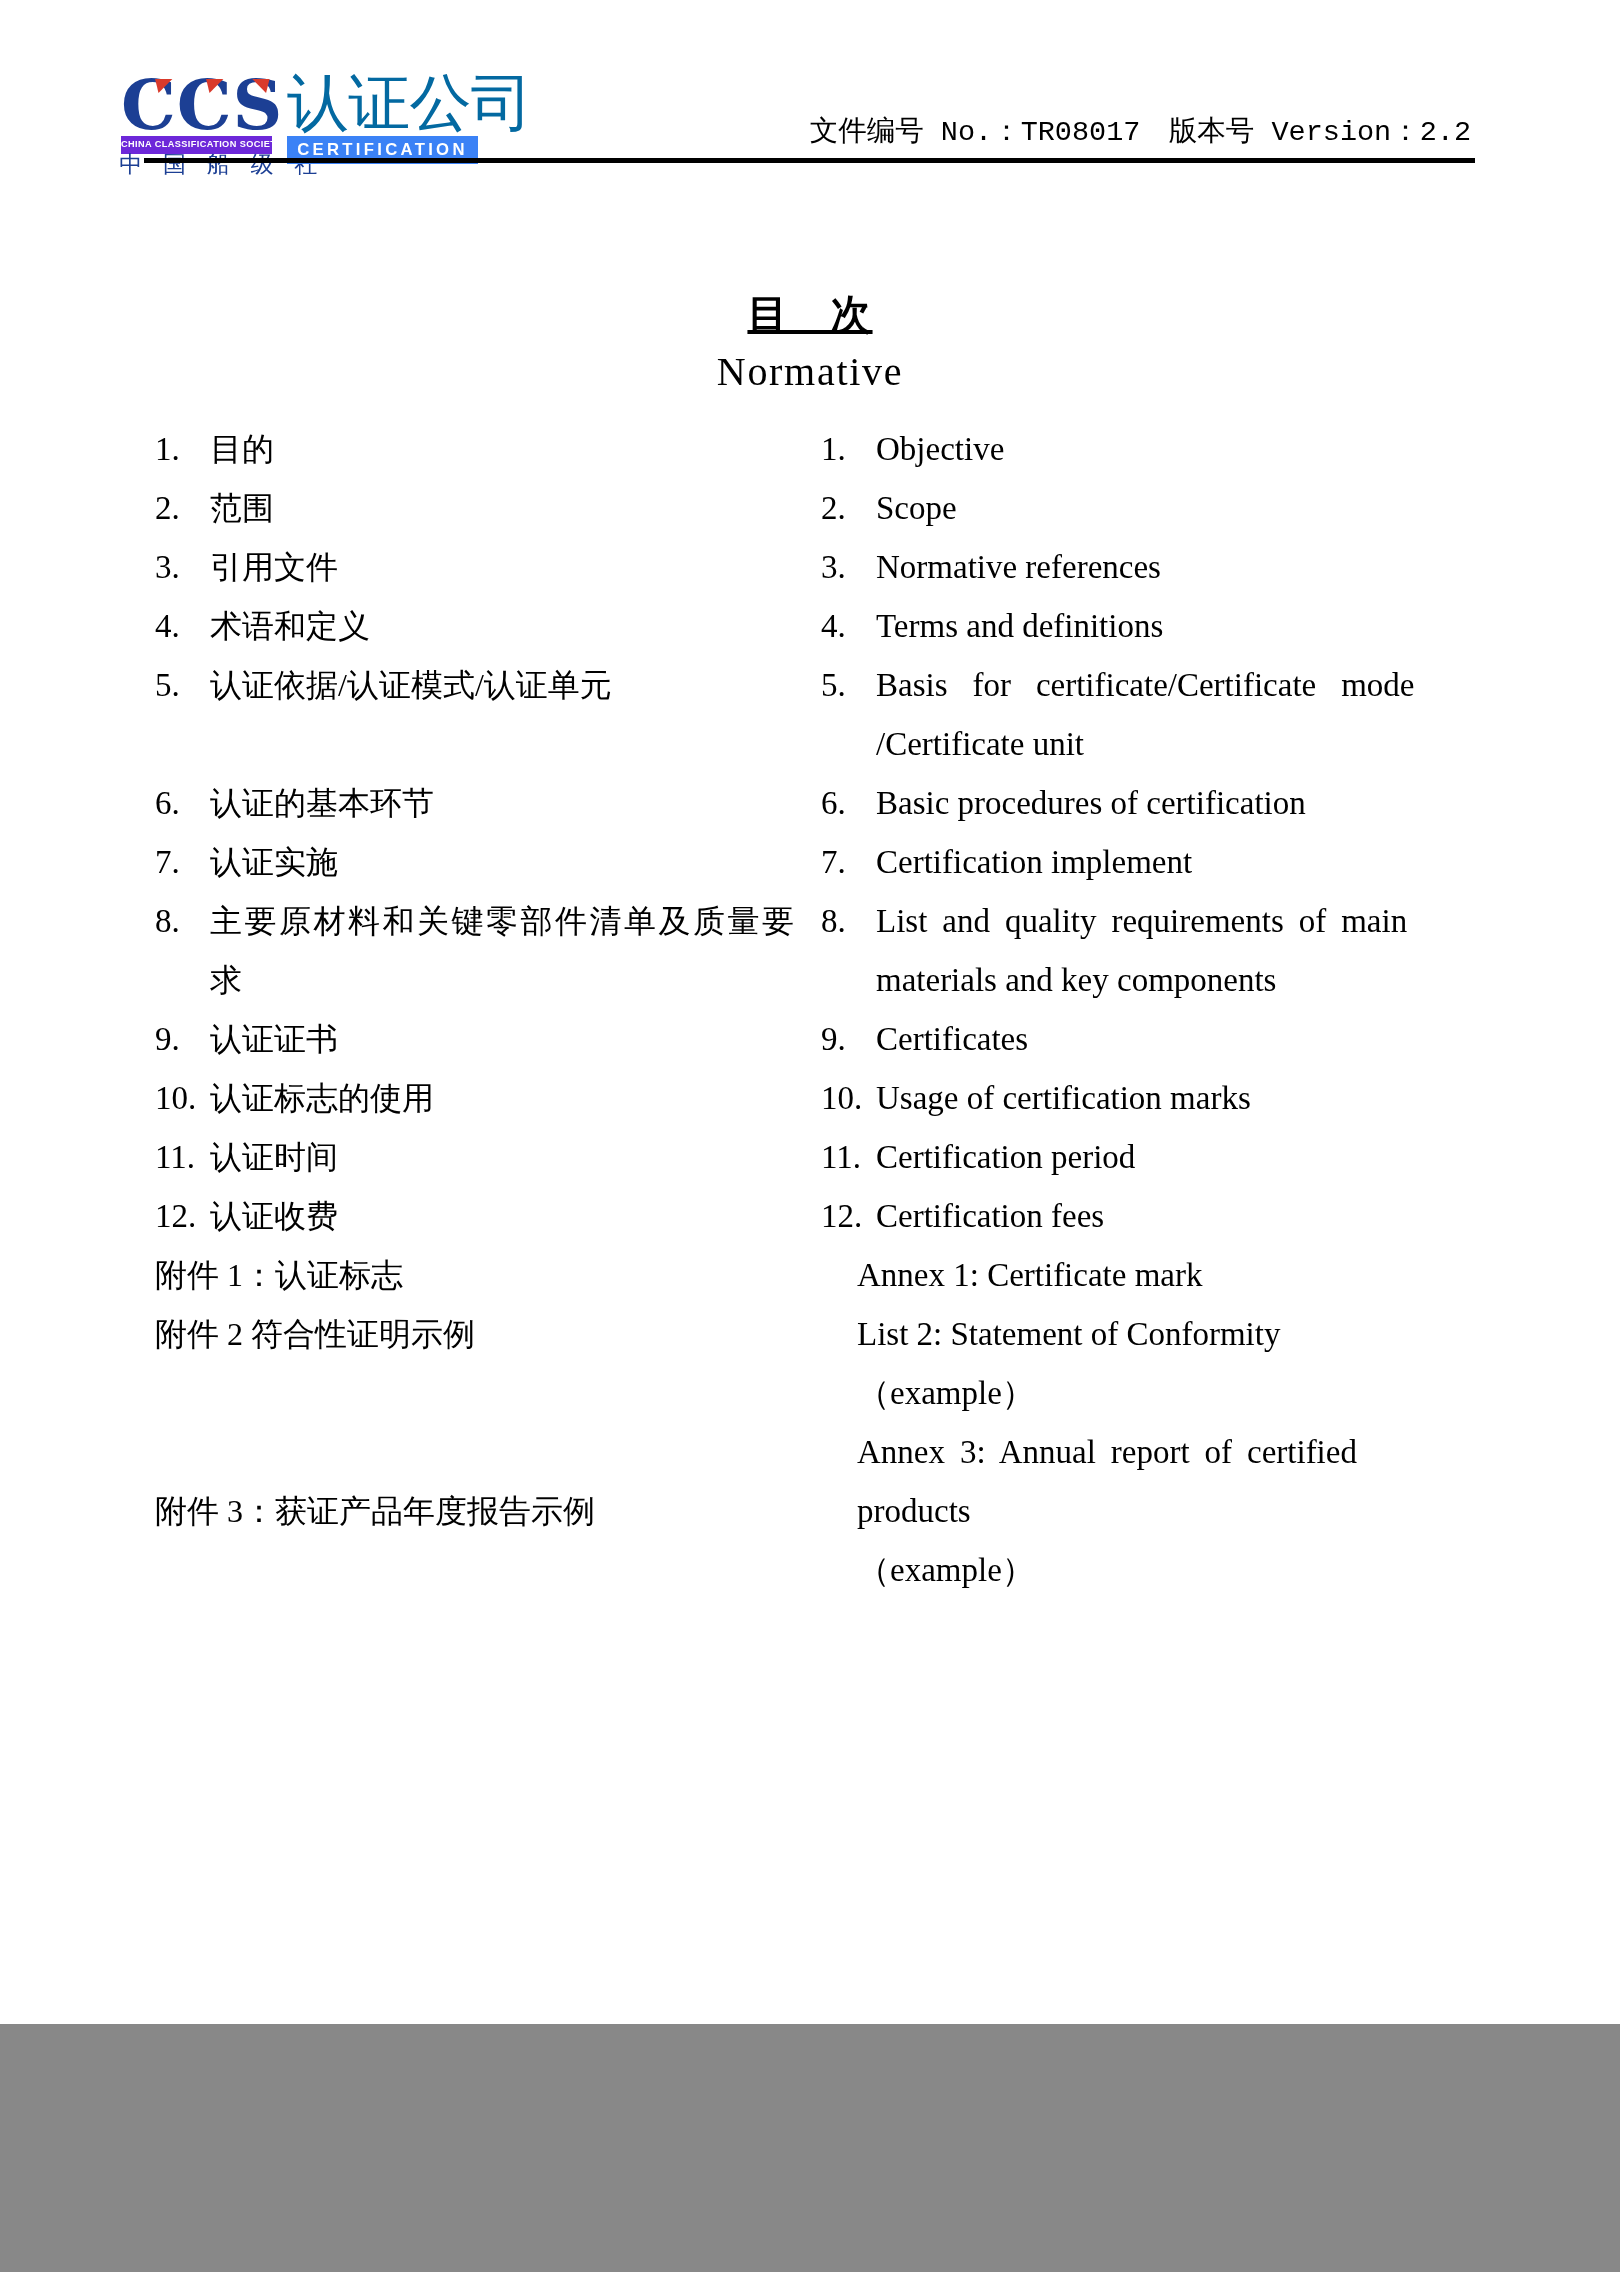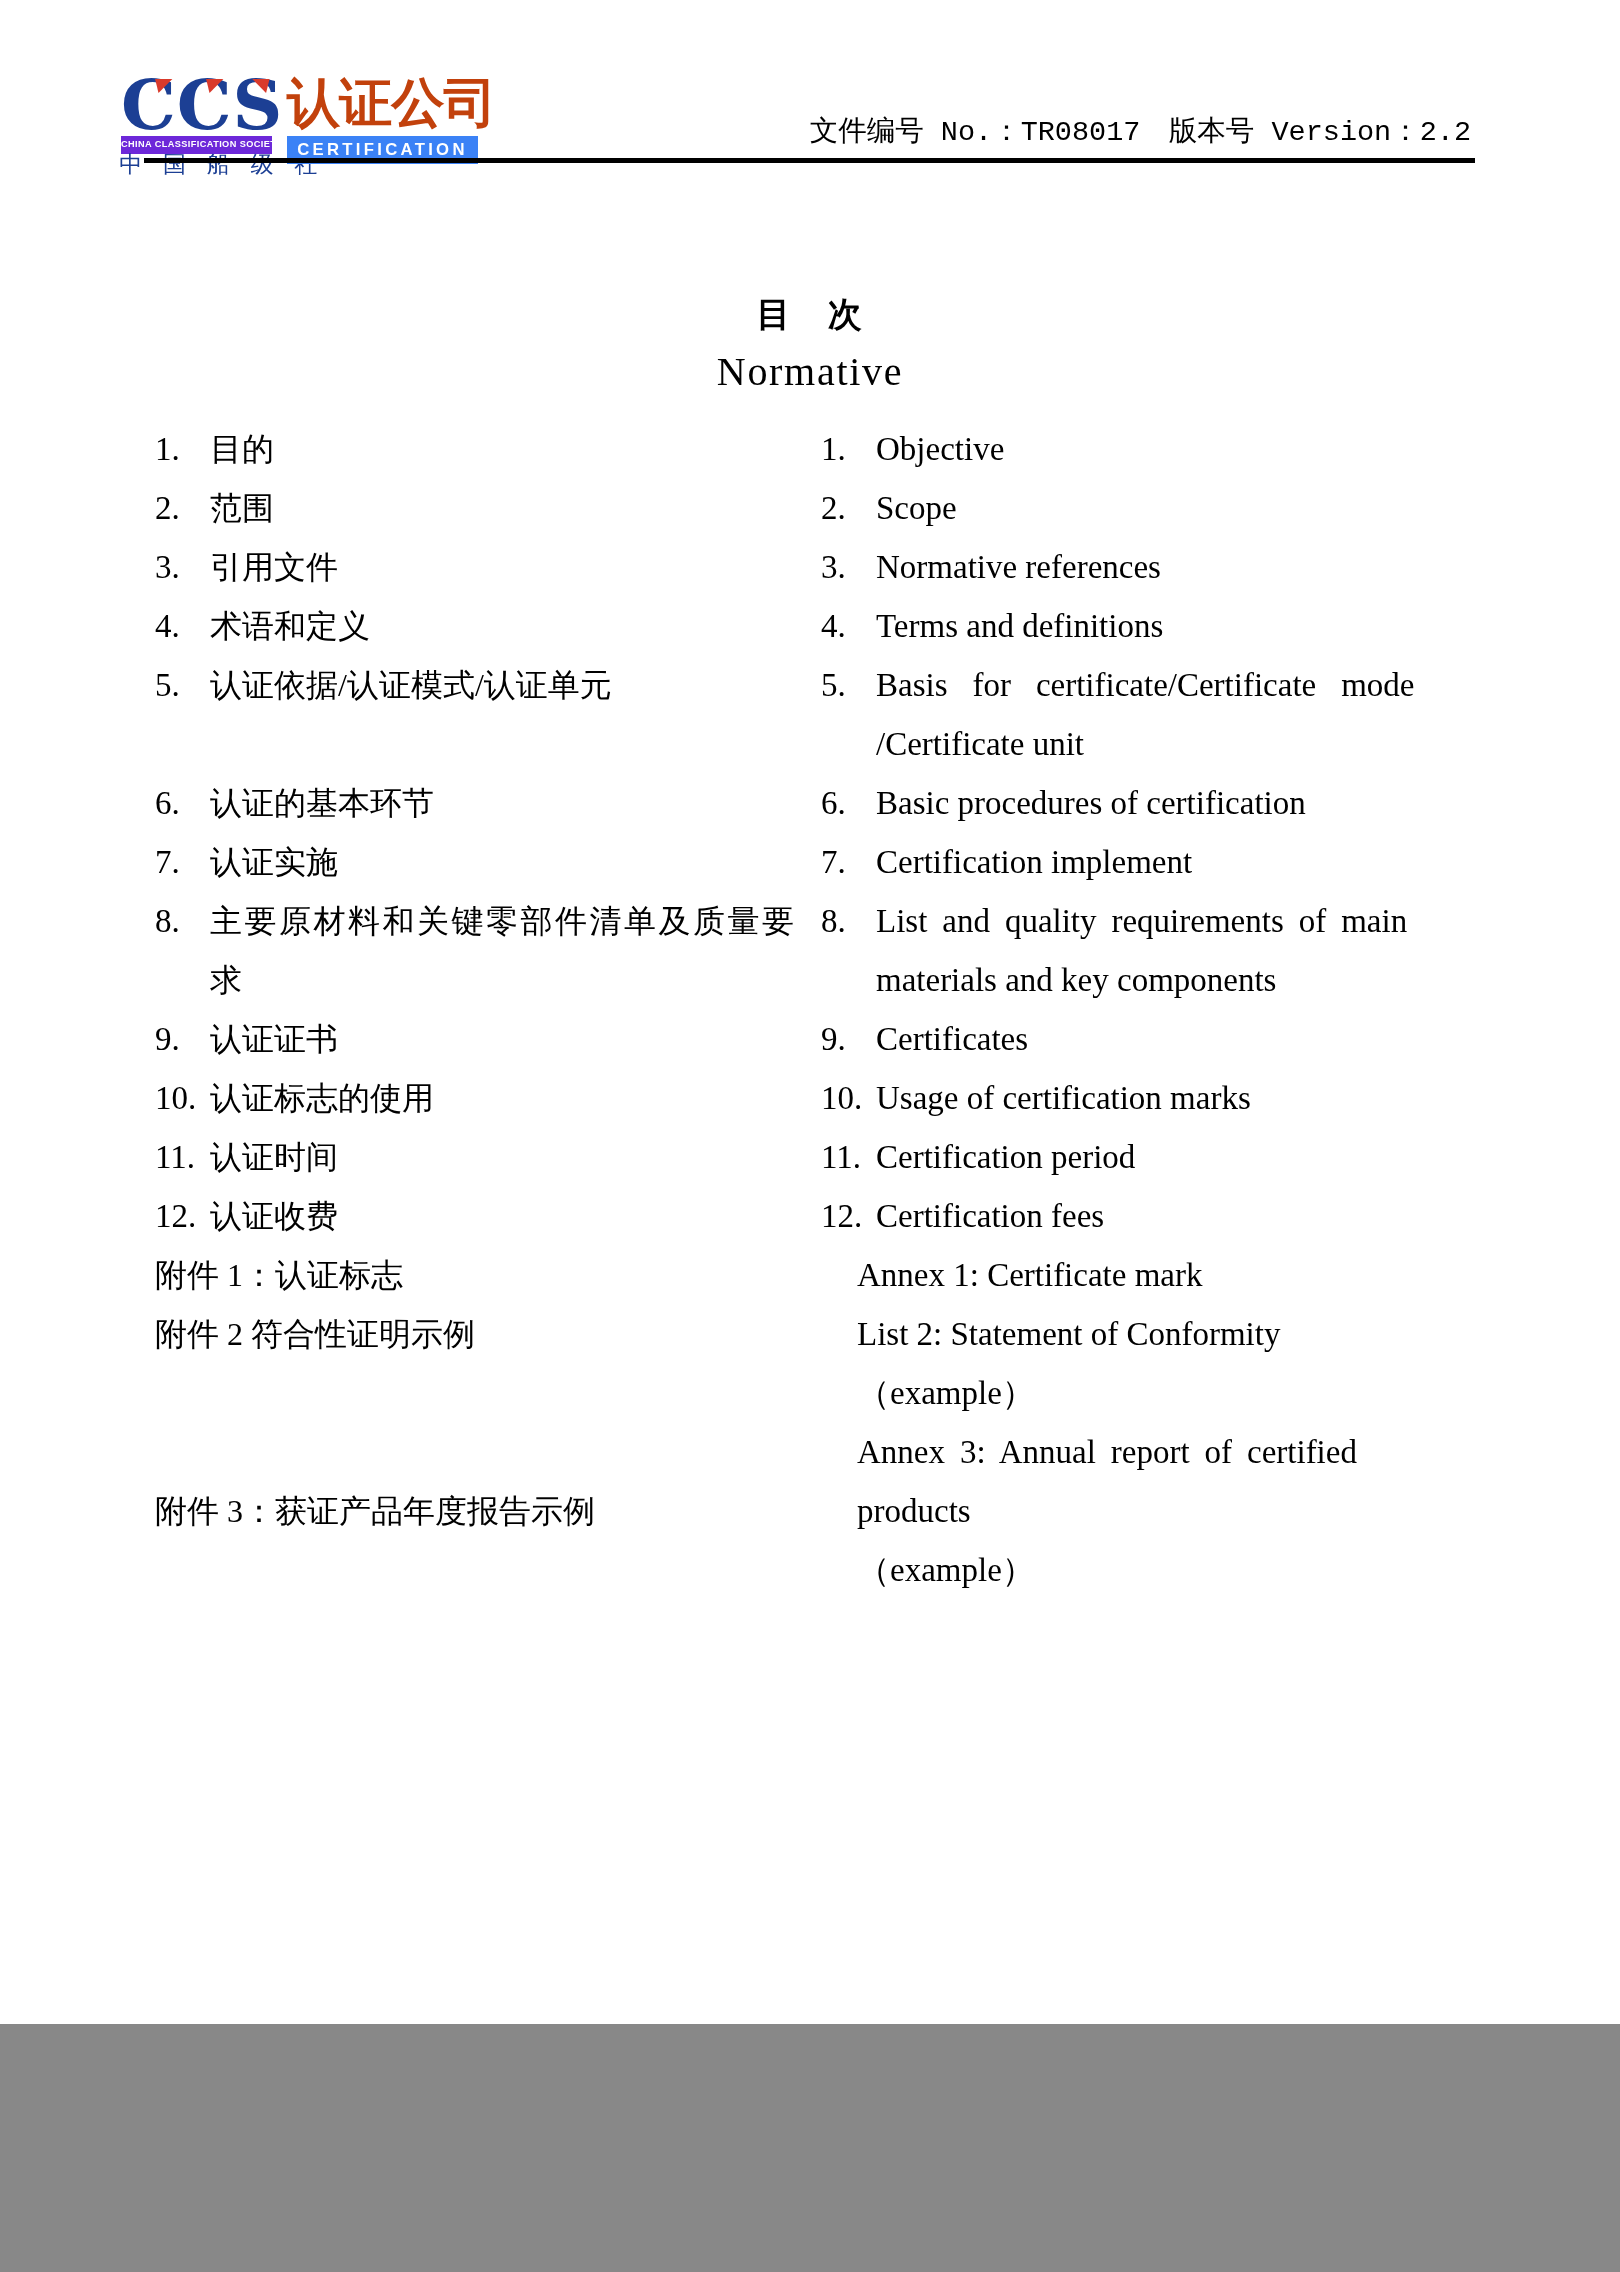--- a/index.html
+++ b/index.html
@@ -30,21 +30,21 @@
     font-weight:700; font-size:9.2px; line-height:17.6px; letter-spacing:0.4px;
     white-space:nowrap;
   }
   .logo-soc-cn {
     position:absolute; left:-1.7px; top:78px; width:154px;
     color:#1c3f94; font-weight:400; font-size:23px; line-height:20px;
     text-align:left; letter-spacing:7.5px; white-space:nowrap;
   }
   .logo-company {
     position:absolute; left:166px; top:-5px;
-    color:#c2410c; font-weight:700; font-size:53px; line-height:62px;
+    color:#0369a1; font-weight:400; font-size:62px; line-height:62px;
     letter-spacing:-0.8px; white-space:nowrap;
   }
   .logo-cert-banner {
     position:absolute; left:166px; top:59px; width:191px; height:28px;
     background:#3b82f6; color:#fff; text-align:center;
     font-family:"Liberation Sans","DejaVu Sans",sans-serif;
     font-weight:700; font-size:16.7px; line-height:28px; letter-spacing:3.3px;
     white-space:nowrap;
   }
 
@@ -52,21 +52,21 @@
     position:absolute; top:116px; right:149px;
     font-family:"Liberation Mono","DejaVu Sans Mono",monospace;
     font-size:28.5px; line-height:33px; white-space:pre;
   }
 
   .rule-top    { position:absolute; left:144px; top:158px;  width:1331px; height:5px; background:#000; }
   .rule-bottom { position:absolute; left:144px; top:2099px; width:1331px; height:5px; background:#000; }
 
   
   .title-cn { position:absolute; top:290px; left:0; width:100%; text-align:center;
-              font-size:34px; line-height:50px; font-weight:700; letter-spacing:1.7px; }
+              font-size:40px; line-height:50px; font-weight:700; letter-spacing:1.7px;text-decoration:underline; }
   .title-en { position:absolute; top:348px; left:0; width:100%; text-align:center;
               font-size:40px; line-height:47px; letter-spacing:1.7px; }
 
   
   .toc { position:absolute; left:155px; top:420px; width:1319px; }
   .trow { display:grid; grid-template-columns:55px 590px 21px 55px 598px; }
   .trow > div { white-space:pre-line; }
   .num  { font-size:33px; line-height:59px; }
   .cn   { font-size:32px; line-height:59px; }
   .en   { font-size:33px; line-height:59px; }

